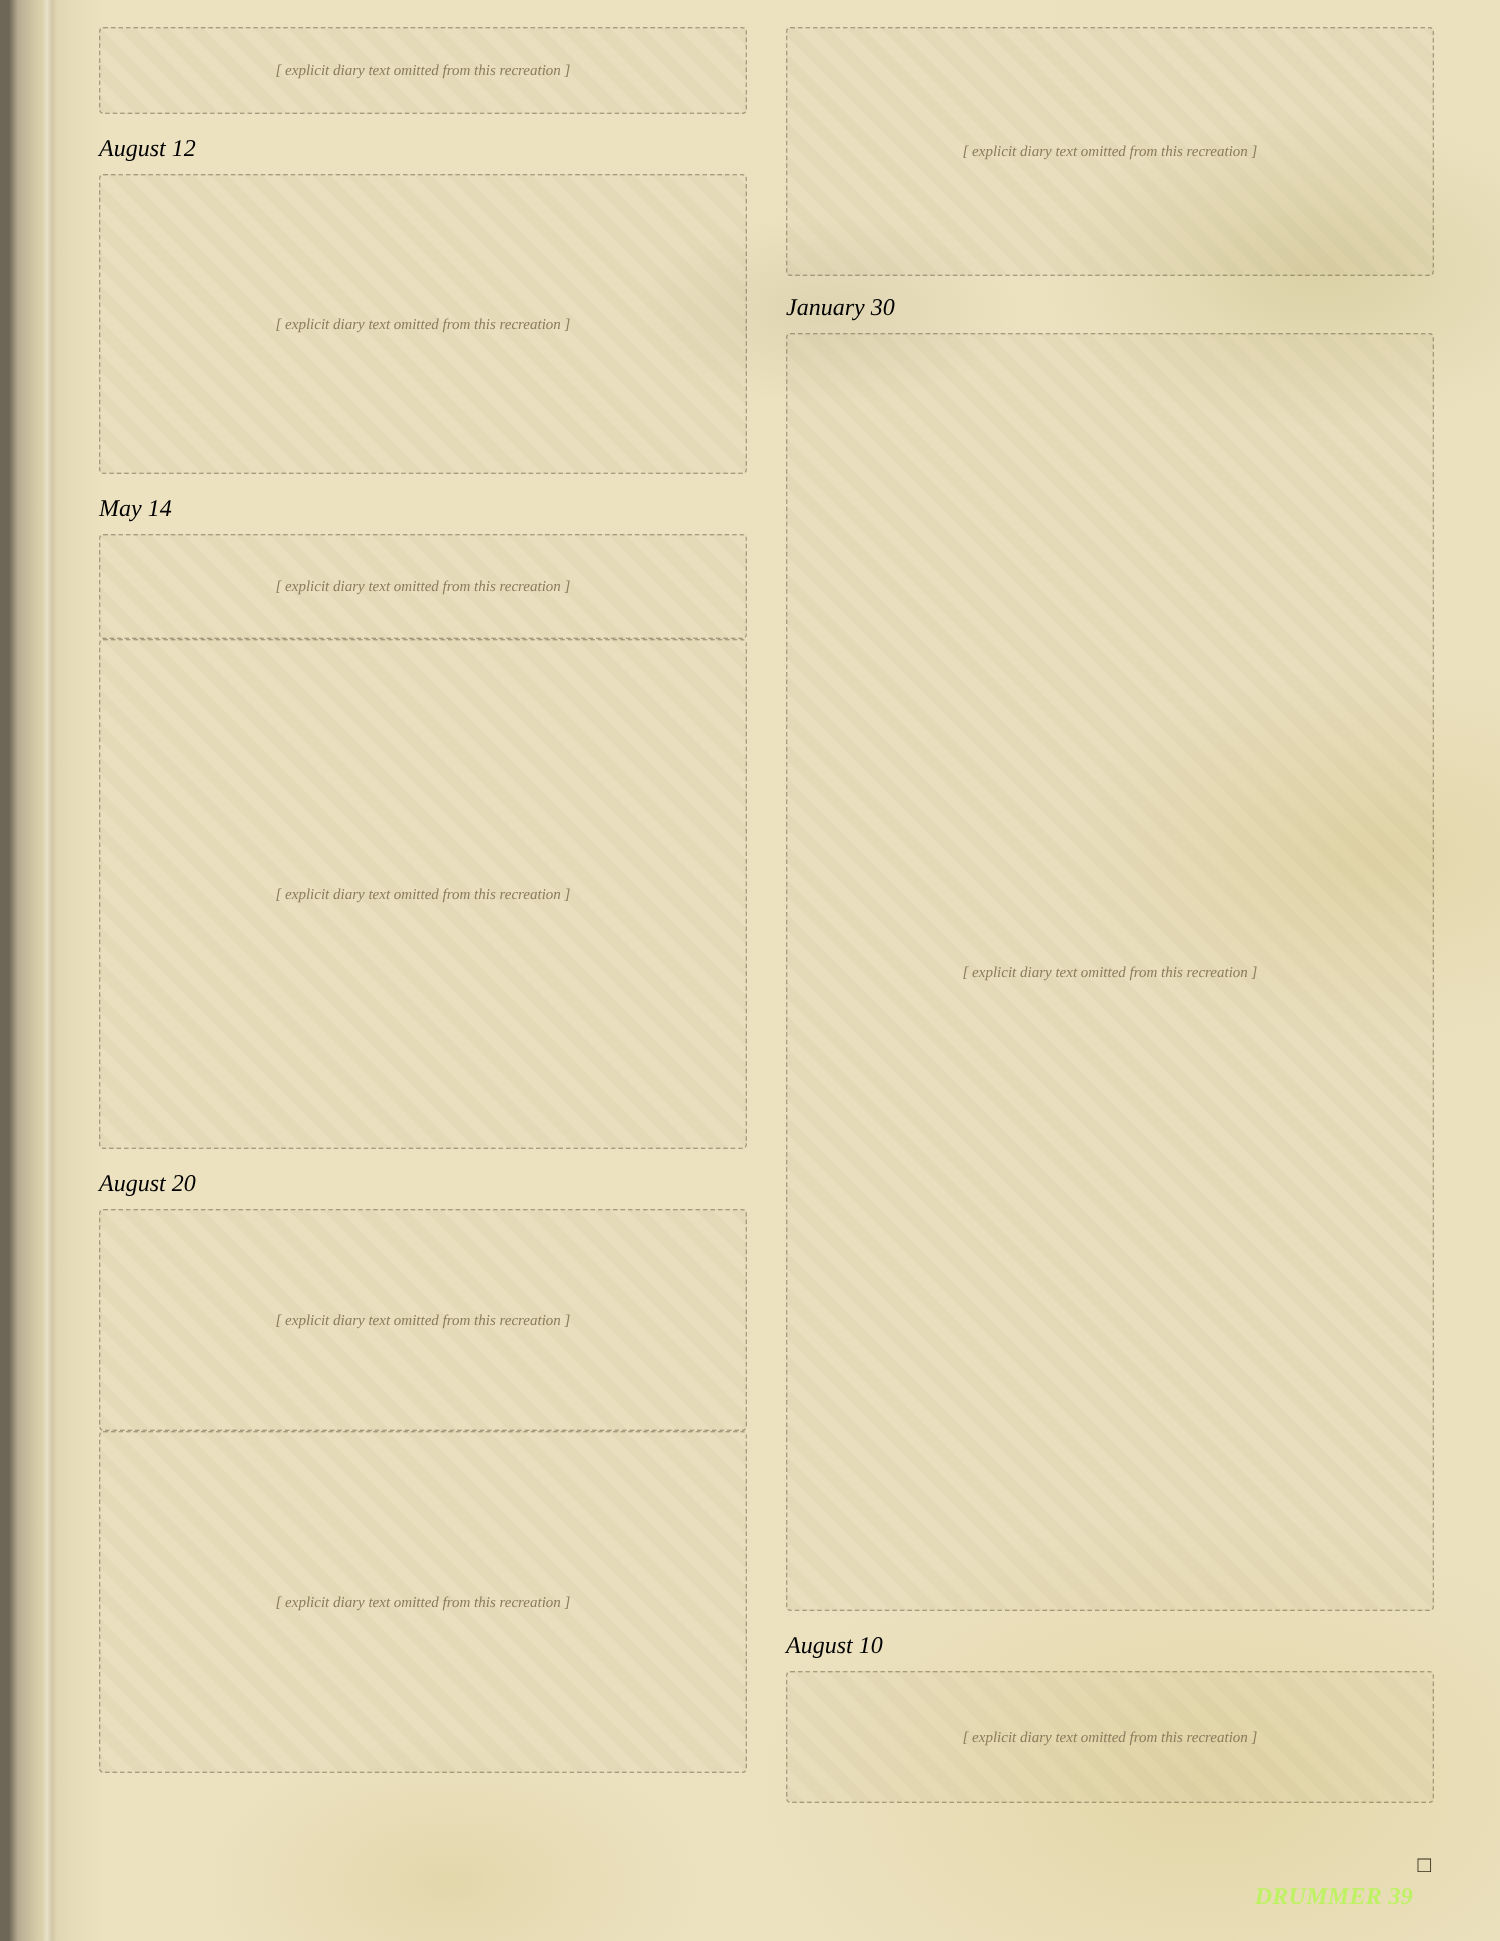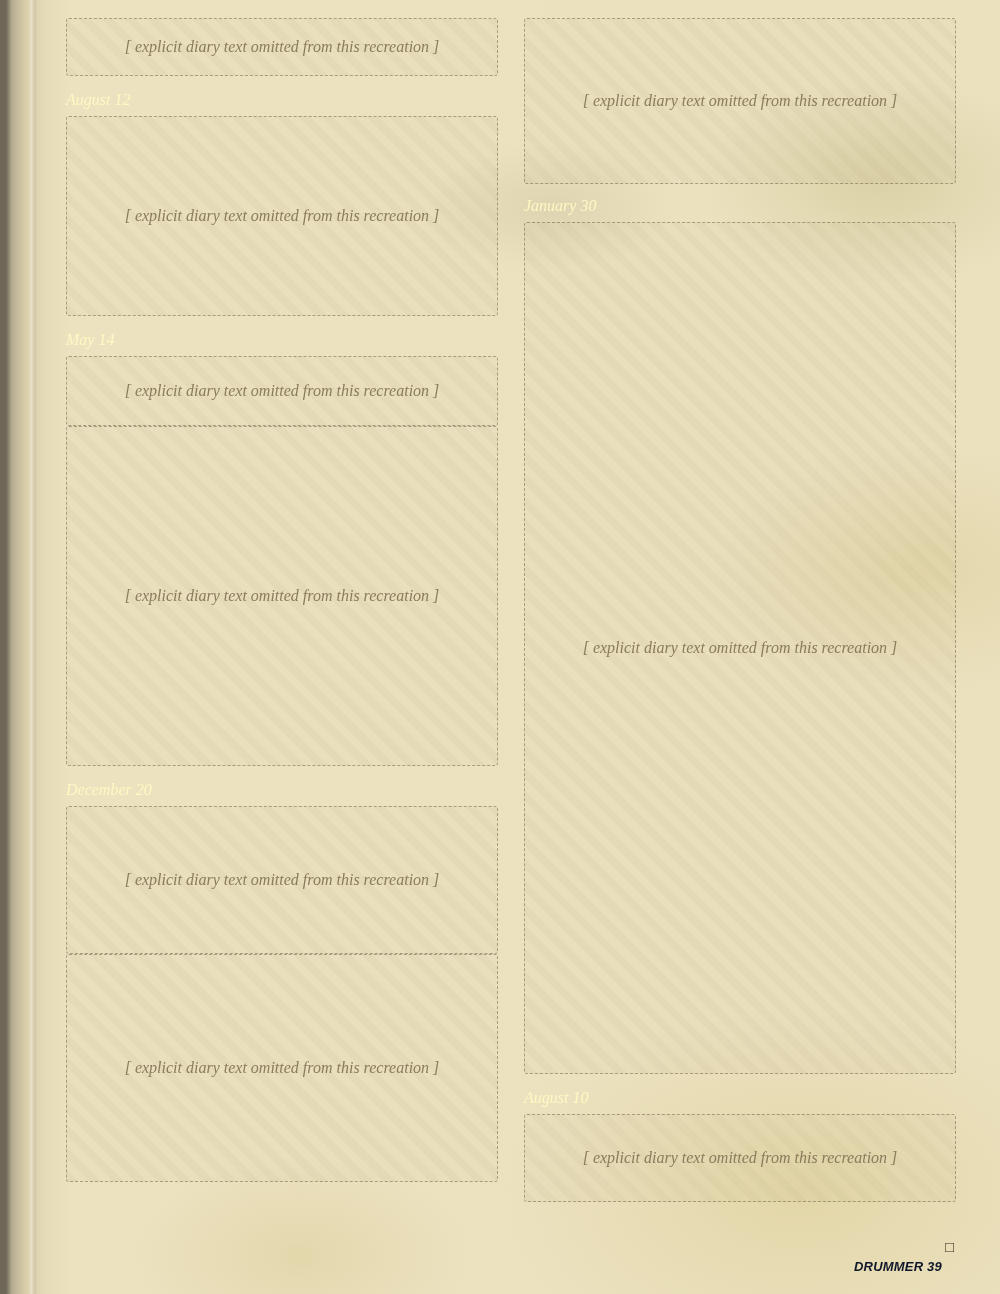--- a/index.html
+++ b/index.html
@@ -29,51 +29,51 @@
   .content{
     position:absolute;top:18px;left:66px;right:26px;bottom:20px;
     display:flex;gap:26px;
     color:#352b1b;
   }
   .col{width:432px;display:flex;flex-direction:column;}
   .entry-heading{
     font-style:italic;
     font-size:16px;line-height:20px;
     margin:14px 0 6px 0;
-    color:#fef9c3;
+    color:#000000;
   }
   .first-heading{margin-top:12px;}
   .redacted{
     position:relative;
     border:1px dashed rgba(90,78,55,.45);
     border-radius:3px;
     background:repeating-linear-gradient(45deg, rgba(120,105,70,.06) 0 8px, rgba(120,105,70,.02) 8px 16px);
     display:flex;align-items:center;justify-content:center;
     flex:0 0 auto;
     box-sizing:border-box;
   }
   .redacted .note{
     font-style:italic;
-    font-size:16px;
+    font-size:10px;
     color:#8a7b5c;
     text-align:center;
     padding:4px 18px;
   }
   .footer-row{
     margin-top:auto;
     display:flex;flex-direction:column;align-items:flex-end;gap:4px;
   }
   .end-mark{
     font-size:15px;line-height:15px;color:#352b1b;
     margin-right:2px;
   }
   .folio{
-    font-family:Liberation Sans, sans-serif;
+    font-family:Liberation Serif, serif;
     font-style:italic;font-weight:bold;
-    font-size:13px;color:#0f172a;
+    font-size:16px;color:#bef264;
     letter-spacing:.2px;
     margin-right:14px;
   }
 </style>
 </head>
 <body>
 
 <div class="sheet"></div>
 <div class="crease"></div>
 
@@ -92,21 +92,21 @@
 
     <div class="entry-heading">May 14</div>
     <div class="redacted" style="height:70px">
       <span class="note">[ explicit diary text omitted from this recreation ]</span>
     </div>
 
     <div class="redacted" style="height:340px">
       <span class="note">[ explicit diary text omitted from this recreation ]</span>
     </div>
 
-    <div class="entry-heading">December 20</div>
+    <div class="entry-heading">August 20</div>
     <div class="redacted" style="height:148px">
       <span class="note">[ explicit diary text omitted from this recreation ]</span>
     </div>
 
     <div class="redacted" style="height:228px">
       <span class="note">[ explicit diary text omitted from this recreation ]</span>
     </div>
 
   </div>
 

